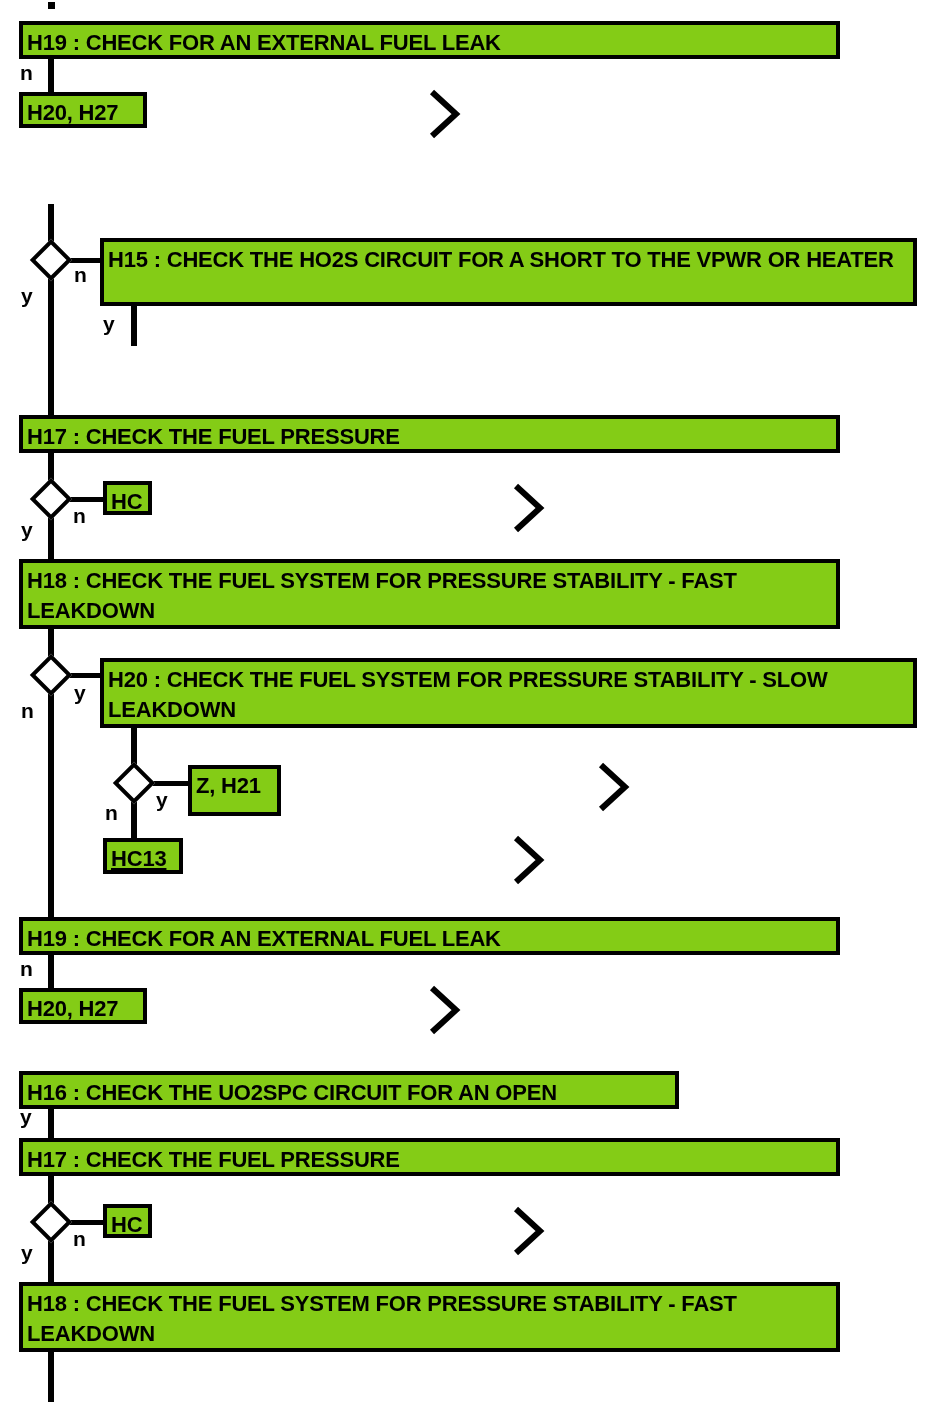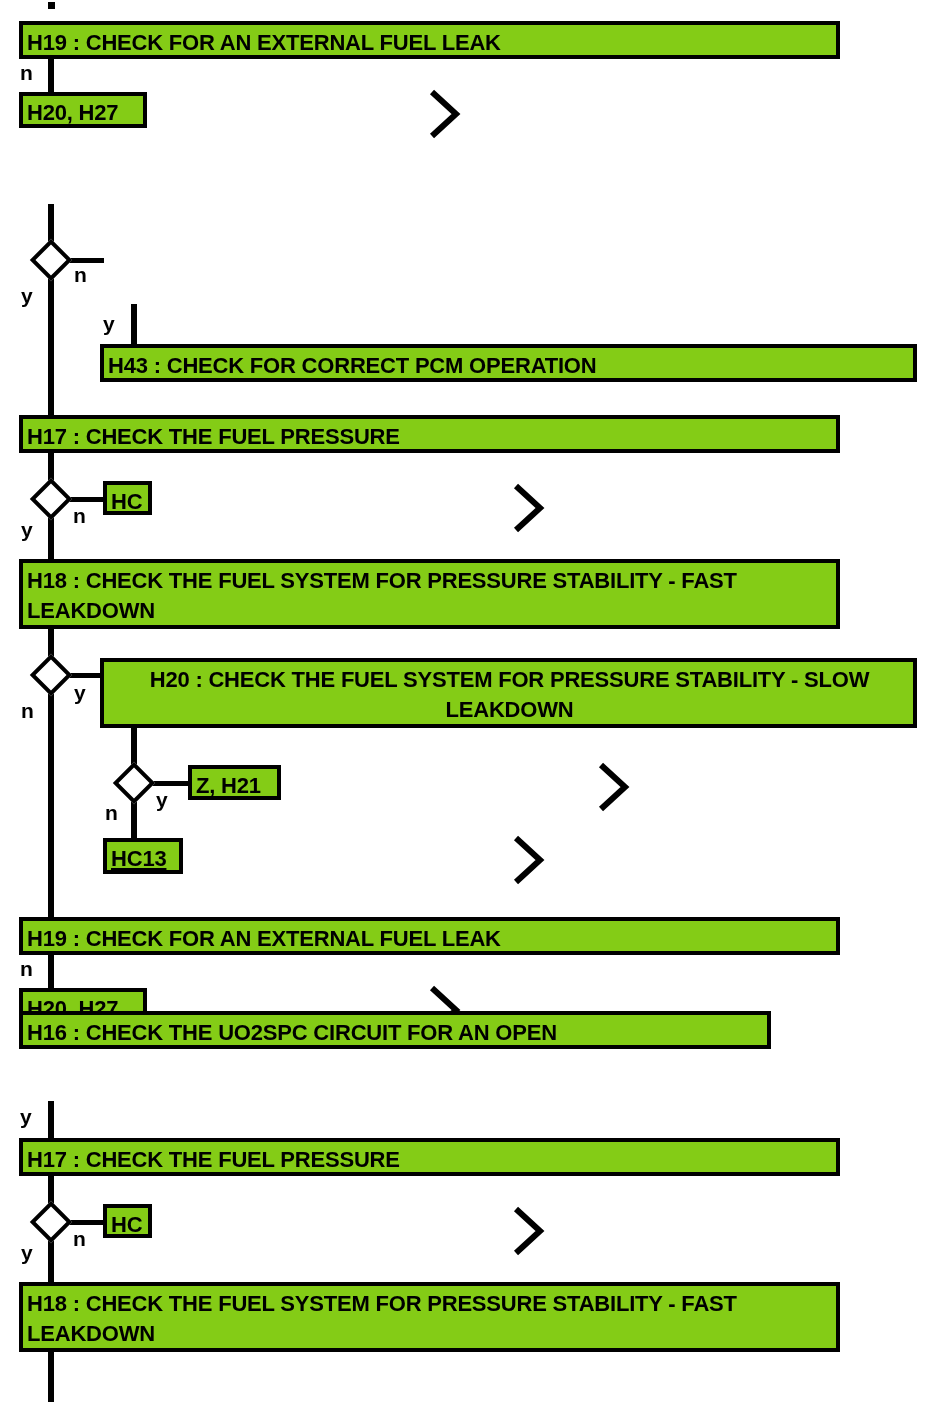--- a/index.html
+++ b/index.html
@@ -114,26 +114,26 @@
   <div class="vline" style="left:48px; top:204px; height:44px;"></div>
 
   <div class="diamond" style="left:36px; top:245px;"></div>
 
   <div class="hline" style="left:66px; top:258px; width:38px;"></div>
 
   <div class="blabel" style="left:74px; top:264px;">n</div>
 
   <div class="blabel" style="left:21px; top:285px;">y</div>
 
+  <div class="box" style="left:100px; top:238px; width:817px; height:68px;">H15 : CHECK THE HO2S CIRCUIT FOR A SHORT TO THE VPWR OR HEATER</div>
 
   <div class="vline" style="left:131px; top:304px; height:42px;"></div>
 
   <div class="blabel" style="left:103px; top:313px;">y</div>
 
-  <div class="box" style="left:100px; top:344px; width:817px; height:38px;">H43 : CHECK FOR CORRECT PCM OPERATION</div>
 
   <div class="vline dashed" style="left:48px; top:278px; height:137px;"></div>
 
   <div class="box" style="left:19px; top:415px; width:821px; height:38px;">H17 : CHECK THE FUEL PRESSURE</div>
 
   <div class="vline" style="left:48px; top:451px; height:34px;"></div>
 
   <div class="diamond" style="left:36px; top:484px;"></div>
 
   <div class="hline" style="left:66px; top:497px; width:40px;"></div>
@@ -157,33 +157,33 @@
   <div class="vline" style="left:48px; top:627px; height:34px;"></div>
 
   <div class="diamond" style="left:36px; top:660px;"></div>
 
   <div class="hline" style="left:66px; top:673px; width:38px;"></div>
 
   <div class="blabel" style="left:74px; top:682px;">y</div>
 
   <div class="blabel" style="left:21px; top:700px;">n</div>
 
-  <div class="box" style="left:100px; top:658px; width:817px; height:70px;text-align:center;">H20 : CHECK THE FUEL SYSTEM FOR PRESSURE STABILITY - SLOW LEAKDOWN</div>
+  <div class="box" style="left:100px; top:658px; width:817px; height:70px;">H20 : CHECK THE FUEL SYSTEM FOR PRESSURE STABILITY - SLOW LEAKDOWN</div>
 
   <div class="vline" style="left:131px; top:726px; height:44px;"></div>
 
   <div class="diamond" style="left:119px; top:768px;"></div>
 
   <div class="hline" style="left:149px; top:781px; width:41px;"></div>
 
   <div class="blabel" style="left:156px; top:789px;">y</div>
 
   <div class="blabel" style="left:105px; top:802px;">n</div>
 
-  <div class="box small" style="left:188px; top:765px; width:93px; height:35px;">Z, H21</div>
+  <div class="box small" style="left:188px; top:765px; width:93px; height:51px;">Z, H21</div>
 
   <div class="chevron" style="left:597px; top:761px;">
     <svg width="34" height="52" viewBox="0 0 34 52">
       <polyline points="4,4 28,26 4,48" fill="none" stroke="#000000" stroke-width="6"></polyline>
     </svg>
   </div>
 
   <div class="vline" style="left:131px; top:798px; height:42px;"></div>
 
   <div class="box small" style="left:103px; top:838px; width:80px; height:36px;text-decoration:underline;">HC13</div>
@@ -203,21 +203,21 @@
   <div class="blabel" style="left:20px; top:958px;">n</div>
 
   <div class="box small" style="left:19px; top:988px; width:128px; height:36px;">H20, H27</div>
 
   <div class="chevron" style="left:428px; top:984px;">
     <svg width="34" height="52" viewBox="0 0 34 52">
       <polyline points="4,4 28,26 4,48" fill="none" stroke="#000000" stroke-width="6"></polyline>
     </svg>
   </div>
 
-  <div class="box" style="left:19px; top:1011px; width:752px; height:38px;">H16 : CHECK THE UO2SPC CIRCUIT FOR AN OPEN</div>
+  <div class="box" style="left:19px; top:1071px; width:660px; height:38px;">H16 : CHECK THE UO2SPC CIRCUIT FOR AN OPEN</div>
 
   <div class="vline" style="left:48px; top:1101px; height:38px;"></div>
 
   <div class="blabel" style="left:20px; top:1106px;">y</div>
 
   <div class="box" style="left:19px; top:1138px; width:821px; height:38px;">H17 : CHECK THE FUEL PRESSURE</div>
 
   <div class="vline" style="left:48px; top:1174px; height:34px;"></div>
 
   <div class="diamond" style="left:36px; top:1207px;"></div>

